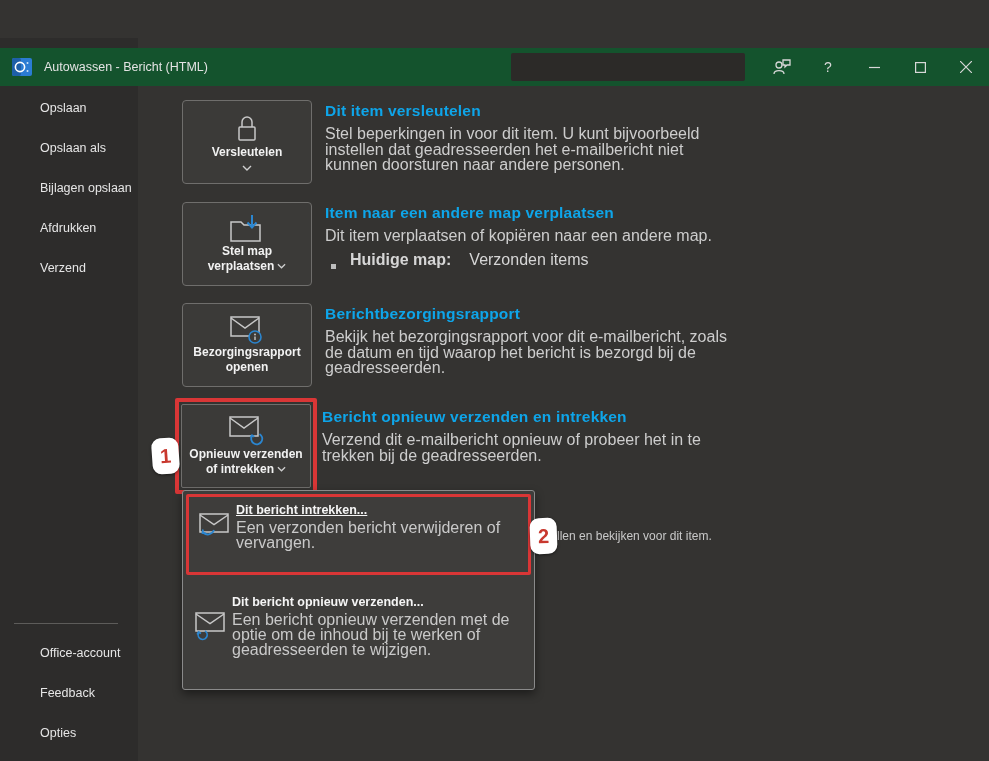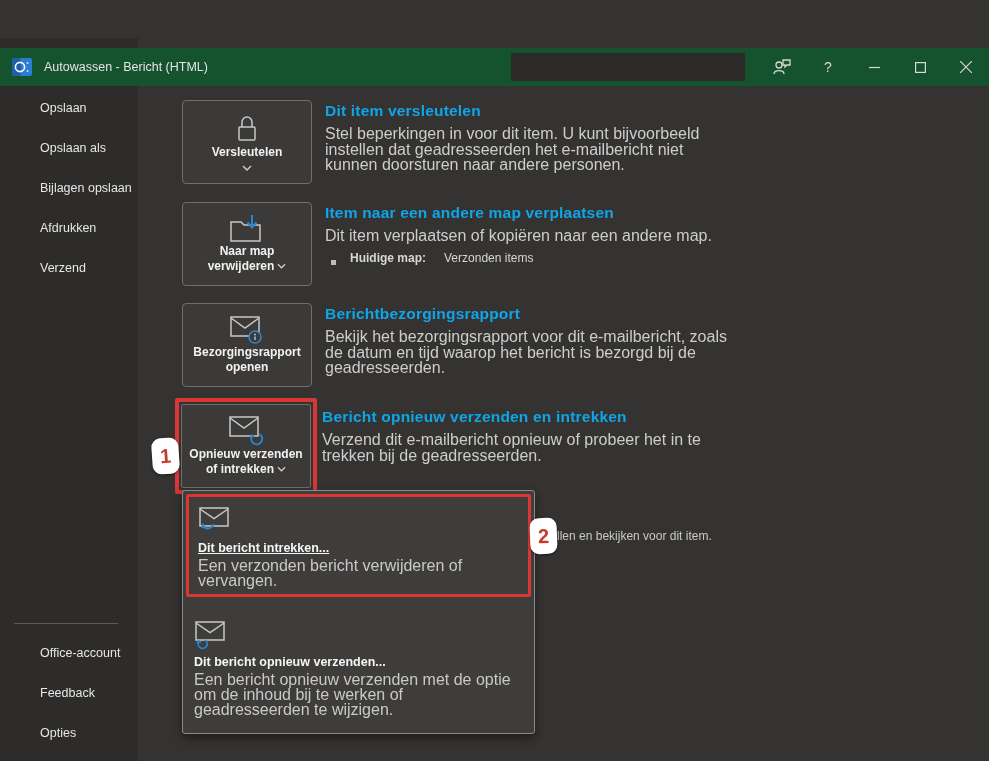--- a/index.html
+++ b/index.html
@@ -36,27 +36,27 @@
 
   .big-btn { width:130px; min-height:84px; background:#3b3a38; border:1px solid #6f6e6c; border-radius:4px; display:flex; flex-direction:column; align-items:center; justify-content:center; padding:8px 6px; text-align:center; cursor:default; }
   .big-btn .blabel { font-size:12px; font-weight:bold; color:#f2f2f2; line-height:15px; }
   .chev { display:inline-block; vertical-align:1px; margin-left:3px; }
   .chev-below { margin-top:5px; }
 
   .sect-text { margin-left:13px; padding-top:2px; max-width:405px; }
   .row4-text { position:absolute; left:184px; top:370px; max-width:400px; }
   .sect-h { font-size:15.5px; font-weight:600; color:#0ea5e9; margin-bottom:6px; letter-spacing:.2px; }
   .sect-p { font-size:16px; color:#cdcdcd; line-height:15.5px; }
-  .bullet-line { display:flex; align-items:flex-end; margin-top:7px; font-size:12px; color:#d6d6d6; }
+  .bullet-line { display:flex; align-items:flex-end; margin-top:7px; font-size:16px; color:#d6d6d6; }
   .bullet-sq { width:5px; height:5px; background:#bdbdbd; margin:0 14px 0 6px; }
   .bullet-label { font-weight:600; margin-right:18px; }
 
   
   .menu { position:absolute; left:44px; top:452px; width:353px; background:#3e3d3b; border:1px solid #8a8a8a; border-radius:3px; padding:2px 2px 10px 2px; z-index:10; box-shadow:0 4px 10px rgba(0,0,0,.45); }
-  .menu-item { display:flex; align-items:flex-start; padding:6px 10px 6px 9px; cursor:default;flex-direction:column; }
+  .menu-item { display:flex; align-items:center; padding:6px 10px 22px 9px; cursor:default; }
   .menu-item .mi-icon { flex:0 0 38px; padding-top:3px; }
   .mi-title { font-size:12.5px; font-weight:bold; color:#f5f5f5; margin-bottom:3px; }
   .mi-title.underlined { text-decoration:underline; }
   .mi-desc { font-size:16px; color:#c9c9c9; line-height:15px; }
   .menu-hl { border:3px solid #d93636; border-radius:2px; margin:1px; }
   .menu-item.second { margin-top:14px; }
 
   
   .step-badge { position:absolute; width:27px; height:36px; background:#ffffff; border-radius:9px; display:flex; align-items:center; justify-content:center; font-size:20px; font-weight:bold; color:#c8382e; z-index:50; box-shadow:0 1px 3px rgba(0,0,0,.5); }
   .badge-1 { left:152px; top:438px; transform:rotate(-4deg); }
@@ -163,21 +163,21 @@
       </div>
     </div>
 
     <div class="row row2">
       <div class="big-btn">
         <svg width="38" height="30" viewBox="0 0 38 30" fill="none">
           <path d="M3,8 h10 l3,3 h16 v16 h-29 z" stroke="#c8c8c8" stroke-width="1.5"></path>
           <line x1="24" y1="1" x2="24" y2="13" stroke="#2b86d0" stroke-width="2"></line>
           <path d="M19.5,8.5 L24,13.5 L28.5,8.5" fill="none" stroke="#2b86d0" stroke-width="2"></path>
         </svg>
-        <div class="blabel"><span>Naar map verwijderen</span><svg class="chev" width="9" height="6" viewBox="0 0 10 6">
+        <div class="blabel"><span>Stel map verplaatsen</span><svg class="chev" width="9" height="6" viewBox="0 0 10 6">
               <path d="M1,1 L5,5 L9,1" fill="none" stroke="#cfcfcf" stroke-width="1.4"></path>
             </svg></div>
       </div>
       <div class="sect-text">
         <div class="sect-h">Item naar een andere map verplaatsen</div>
         <div class="sect-p">Dit item verplaatsen of kopiëren naar een andere map.</div>
         <div class="bullet-line">
           <span class="bullet-sq"></span>
           <span class="bullet-label">Huidige map:</span>
           <span>Verzonden items</span>

